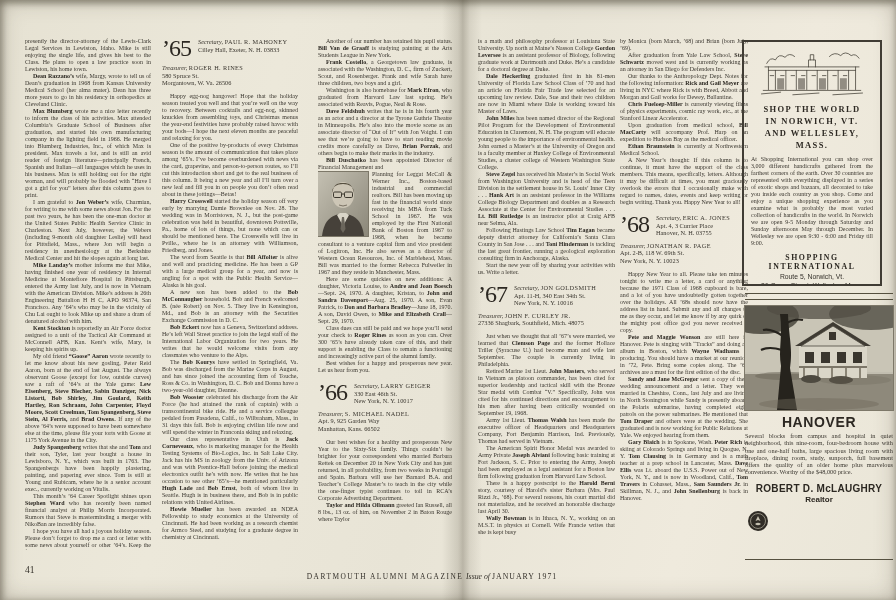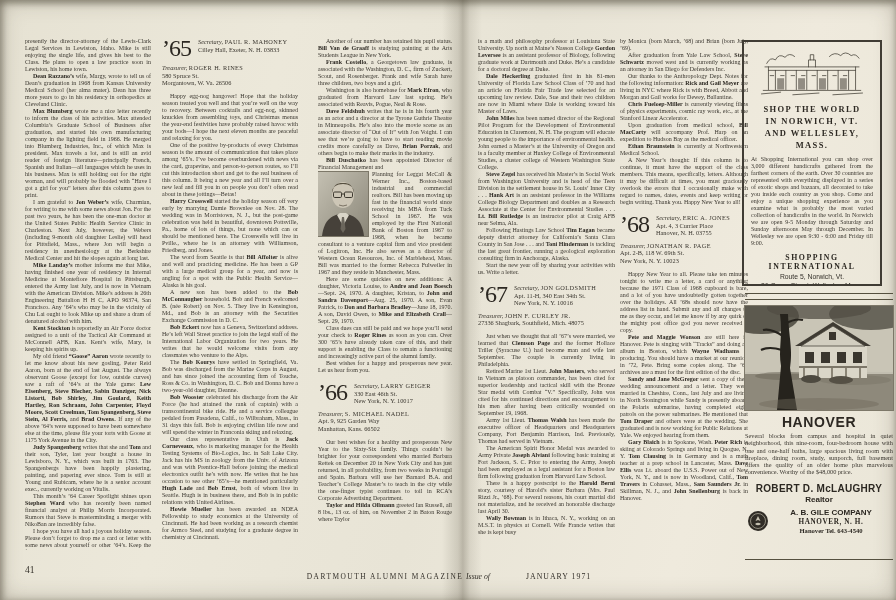--- a/index.html
+++ b/index.html
@@ -68,21 +68,21 @@
   .gile-city{font-weight:bold;font-size:7.2px;letter-spacing:.6px;margin-top:1px;color:#2c2822;}
   .gile-phone{font-weight:bold;font-size:6.6px;margin-top:1px;color:#2c2822;}
   .bottom-rule{position:absolute;left:745px;top:559px;width:148px;border-top:1px solid #55503f;}
   
   .page-num{position:absolute;font-size:9.5px;color:#34302a;}
   #pn74{left:25px;top:565px;}
   #pn75{left:862px;top:569px;margin-top:40px;}
   .footer-dam{position:absolute;left:300px;top:572px;width:170px;text-align:center;font-size:7.4px;letter-spacing:1.5px;color:#34302a;}
   .footer-issue{position:absolute;left:466px;top:572px;font-size:7.8px;color:#34302a;}
   .footer-issue i{font-style:italic;}
-  .footer-issue .caps{letter-spacing:1px;margin-left:34px;}
+  .footer-issue .caps{letter-spacing:1px;}
   .address-lines div{text-align:left;}
 </style>
 </head>
 <body>
 
 <div class="spread">
 
   <div class="col" id="col1">
       <p class="cont">presently the director-attorney of the Lewis-Clark Legal Services in Lewiston, Idaho. Mike is still enjoying the single life, and gives his best to the Class. He plans to open a law practice soon in Lewiston, his home town.</p>
       <p><b>Dean Razzano’s</b> wife, Margy, wrote to tell us of Dean’s graduation in 1968 from Kansas University Medical School (her alma mater). Dean has three more years to go in his residency in orthopedics at Cleveland Clinic.</p>
@@ -328,25 +328,20 @@
     <div class="hanover-heading">HANOVER</div>
     <div class="hanover-body">Several blocks from campus and hospital in quiet neighborhood, this nine-room, four-bedroom house with one and one-half baths, large spacious living room with fireplace, dining room, study, sunporch, full basement offers the quality of an older home plus marvelous convenience. Worthy of the $48,000 price.</div>
     <div class="agent-name">ROBERT D. McLAUGHRY</div>
     <div class="agent-title">Realtor</div>
     <div class="gile-row">
       <svg class="seal" viewBox="0 0 22 26" xmlns="http://www.w3.org/2000/svg">
         <circle cx="11" cy="13" r="10" fill="#302c26"></circle>
         <circle cx="11" cy="13" r="7.5" fill="none" stroke="#b9b4a4" stroke-width="0.7"></circle>
         <path d="M11 8 L13.5 13 L11 12 L8.5 13 Z M8 16 Q11 13.5 14 16 Q11 18.5 8 16 Z" fill="#c6c1b1"></path>
       </svg>
-      <div class="gile-info">
-        <div class="gile-company">A. B. GILE COMPANY</div>
-        <div class="gile-city">HANOVER, N. H.</div>
-        <div class="gile-phone">Hanover Tel. 643-4540</div>
-      </div>
     </div>
   </div>
 
   <div class="bottom-rule"></div>
 
   <div class="page-num" id="pn74">41</div>
   <div class="footer-dam">DARTMOUTH ALUMNI MAGAZINE</div>
   <div class="footer-issue">
     <i>Issue of</i>
     <span class="caps">JANUARY 1971</span>

